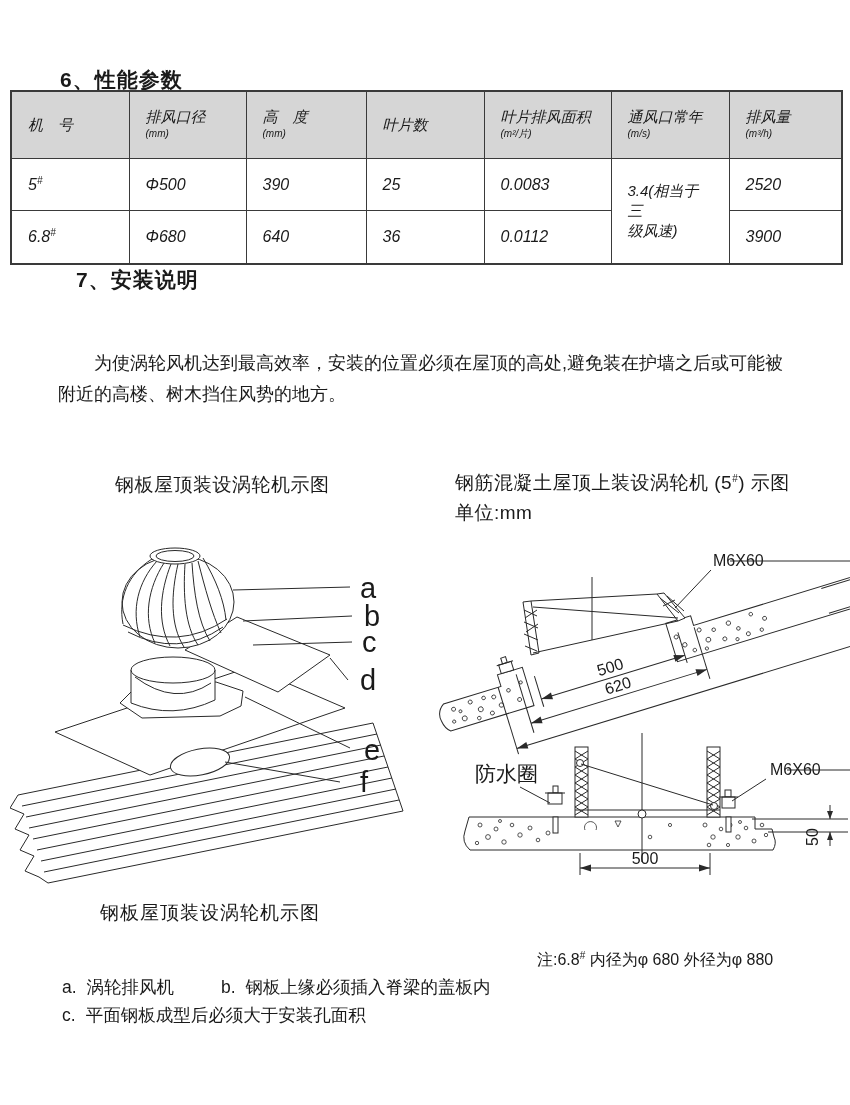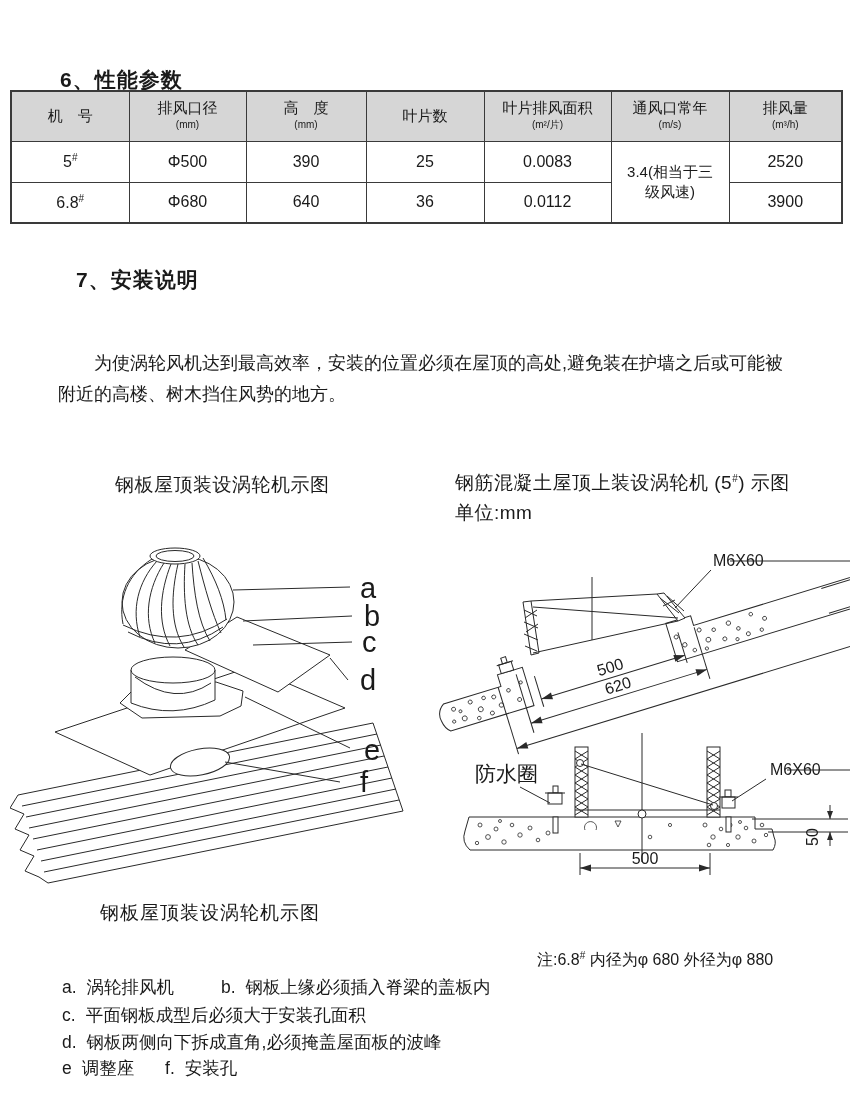--- a/index.html
+++ b/index.html
@@ -1,22 +1,22 @@
 <!DOCTYPE html>
 <html><head>
 <meta charset="utf-8">
 <style>
   html,body{margin:0;padding:0;background:#f4f4f4;}
   #page{position:relative;width:850px;height:1105px;background:#ffffff;
         font-family:"Liberation Sans","DejaVu Sans",sans-serif;color:#1a1a1a;overflow:hidden;}
   .heading{position:absolute;font-size:21px;font-weight:bold;letter-spacing:1px;}
   #params-table{position:absolute;left:10px;top:90px;width:831px;border-collapse:collapse;
         table-layout:fixed;border:2px solid #3a3a3a;}
-  #params-table th,#params-table td{border:1px solid #3a3a3a;text-align:center;vertical-align:middle;
-        padding:0;font-weight:normal;}
+  #params-table th,#params-table td{border:1px solid #3a3a3a;text-align:left;vertical-align:middle;
+        padding:16px;font-weight:normal;font-style:italic;}
   #params-table thead tr{height:50px;background:#d6d6d6;}
   #params-table tbody tr{height:41px;}
   .h-label{font-size:15px;line-height:18px;}
   .h-unit{font-size:10px;line-height:16px;}
   .h-unit:empty{display:none;}
   td{font-size:16px;}
   sup{font-size:10px;}
   .merged-line{font-size:15px;line-height:20px;}
   #install-para{position:absolute;left:58px;top:348px;width:740px;font-size:18px;
         line-height:31px;text-indent:2em;}
@@ -367,21 +367,14 @@
     <span>注:6.8</span><sup>#</sup><span> 内径为φ 680 外径为φ 880</span>
   </div>
 
   <div class="legend-line" style="top:975px;">
     <span class="legend-key">a.</span><span>涡轮排风机</span>
     <span class="legend-key legend-gap">b.</span><span>钢板上缘必须插入脊梁的盖板内</span>
   </div>
   <div class="legend-line" style="top:1003px;">
     <span class="legend-key">c.</span><span>平面钢板成型后必须大于安装孔面积</span>
   </div>
-  <div class="legend-line" style="top:1030px;">
-    <span class="legend-key">d.</span><span>钢板两侧向下拆成直角,必须掩盖屋面板的波峰</span>
-  </div>
-  <div class="legend-line" style="top:1056px;">
-    <span class="legend-key">e</span><span>调整座</span>
-    <span class="legend-key legend-gap-small">f.</span><span>安装孔</span>
-  </div>
 
 </div>
 
 </body></html>

